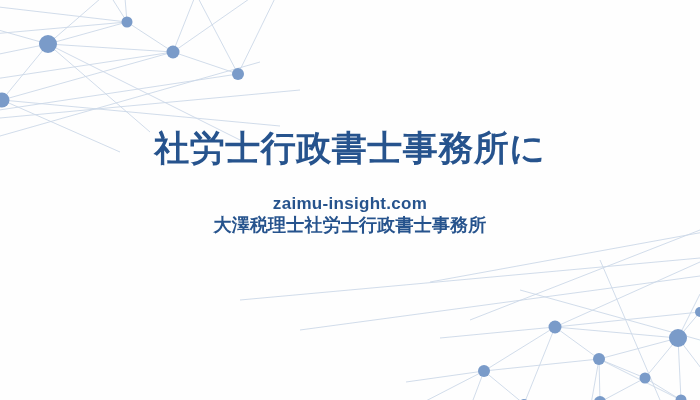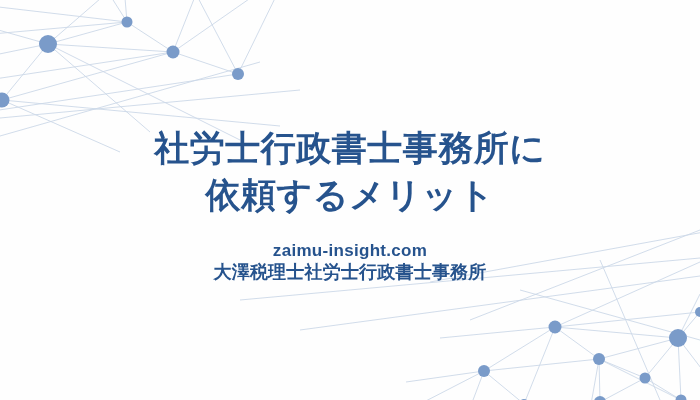--- a/index.html
+++ b/index.html
@@ -164,21 +164,20 @@
       <circle cx="700" cy="312" r="5"></circle>
       <circle cx="524" cy="404" r="5"></circle>
       <circle cx="681" cy="400" r="5.5"></circle>
     </g>
   </svg>
 
   <div id="content">
 
     <div id="title-block">
       <div class="title-line">社労士行政書士事務所に</div>
-      <div class="title-line">依頼するメリット</div>
     </div>
 
     <div id="footer-block">
       <div id="site-url">zaimu-insight.com</div>
       <div id="office-name">大澤税理士社労士行政書士事務所</div>
     </div>
 
   </div>
 </div>
 

